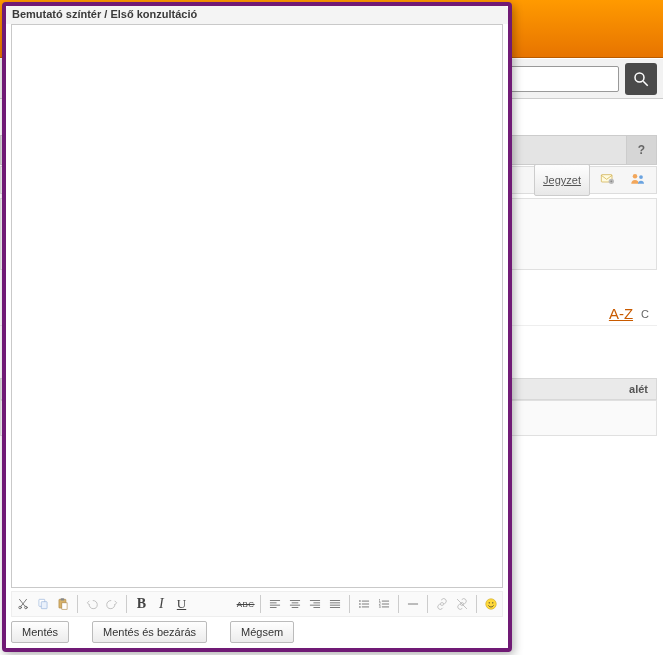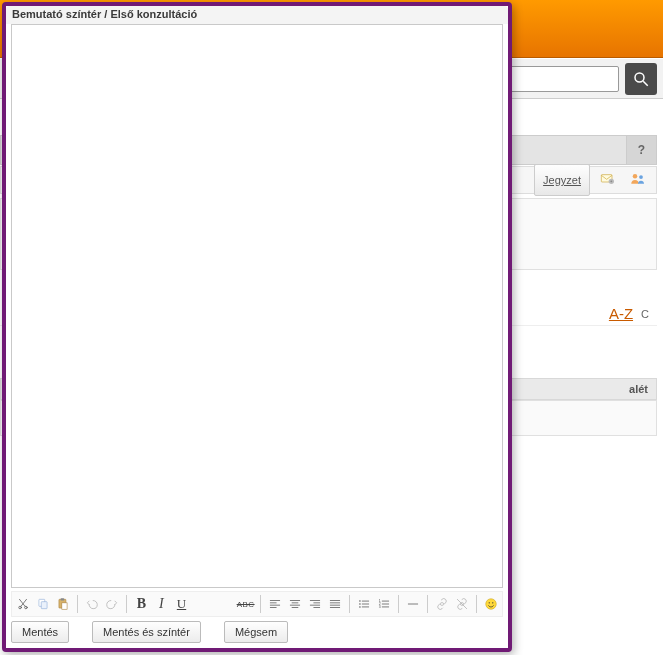--- a/index.html
+++ b/index.html
@@ -429,16 +429,16 @@
         <circle cx="12" cy="12" r="9" fill="#ffd93b" stroke="#caa61f"></circle>
         <circle cx="9" cy="10" r="1.2" fill="#333"></circle>
           <circle cx="15" cy="10" r="1.2" fill="#333"></circle>
         <path d="M8 15c1 1.5 2.5 2 4 2s3-.5 4-2" stroke="#333" fill="none" stroke-width="1.3" stroke-linecap="round"></path>
       </svg>
     </div>
   </div>
 
   <div class="modal-footer">
     <div class="footer-btn">Mentés</div>
-    <div class="footer-btn">Mentés és színtér</div>
+    <div class="footer-btn">Mentés és bezárás</div>
     <div class="footer-btn">Mégsem</div>
   </div>
 </div>
 
 </body></html>

